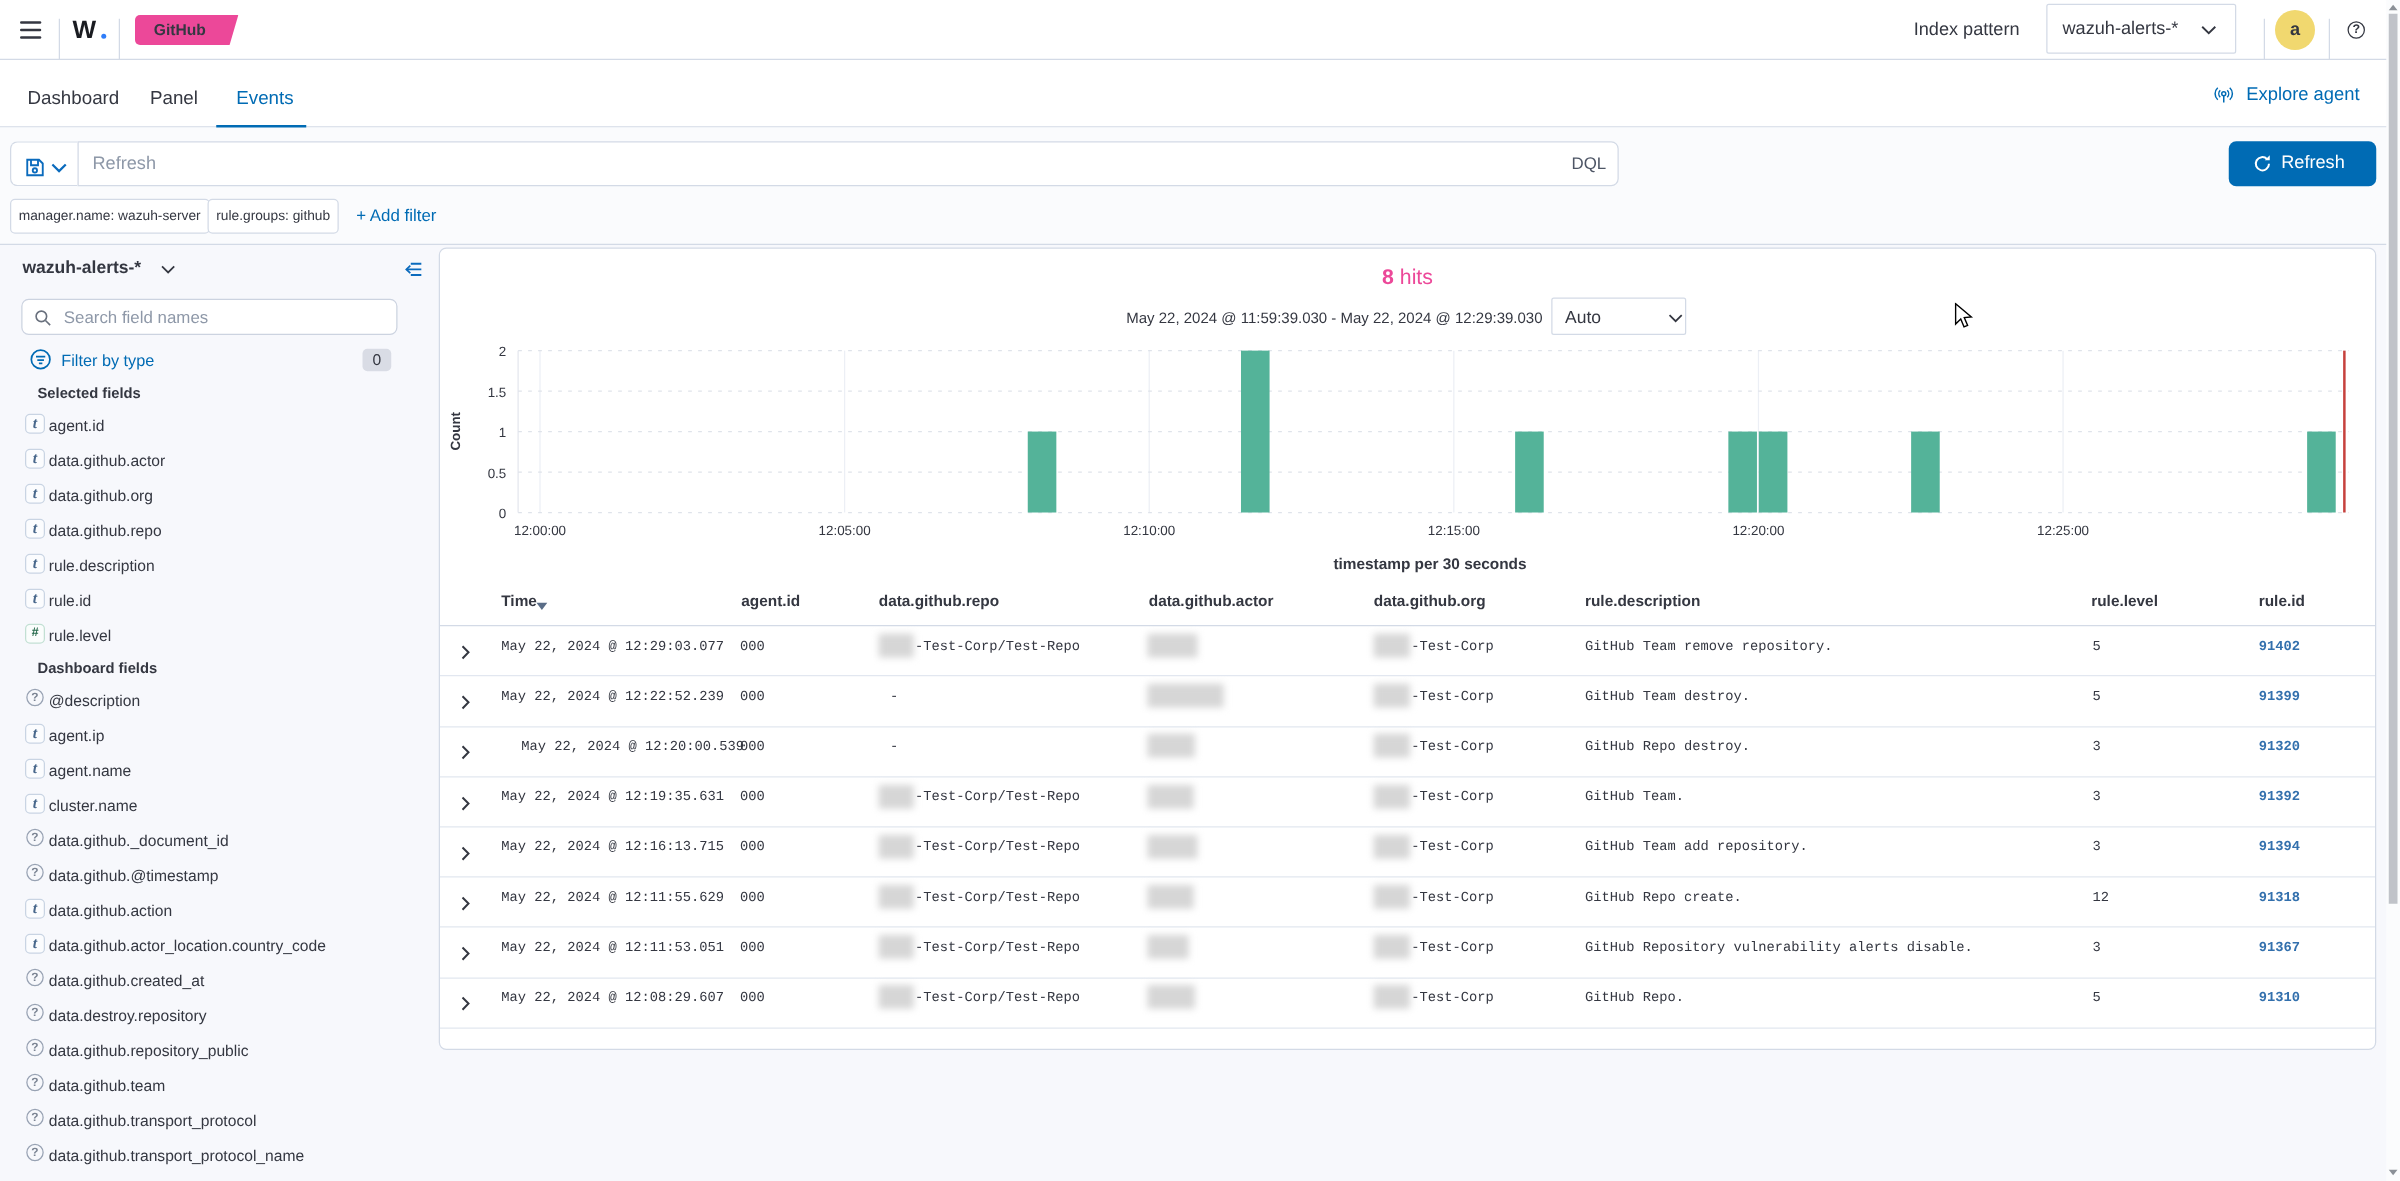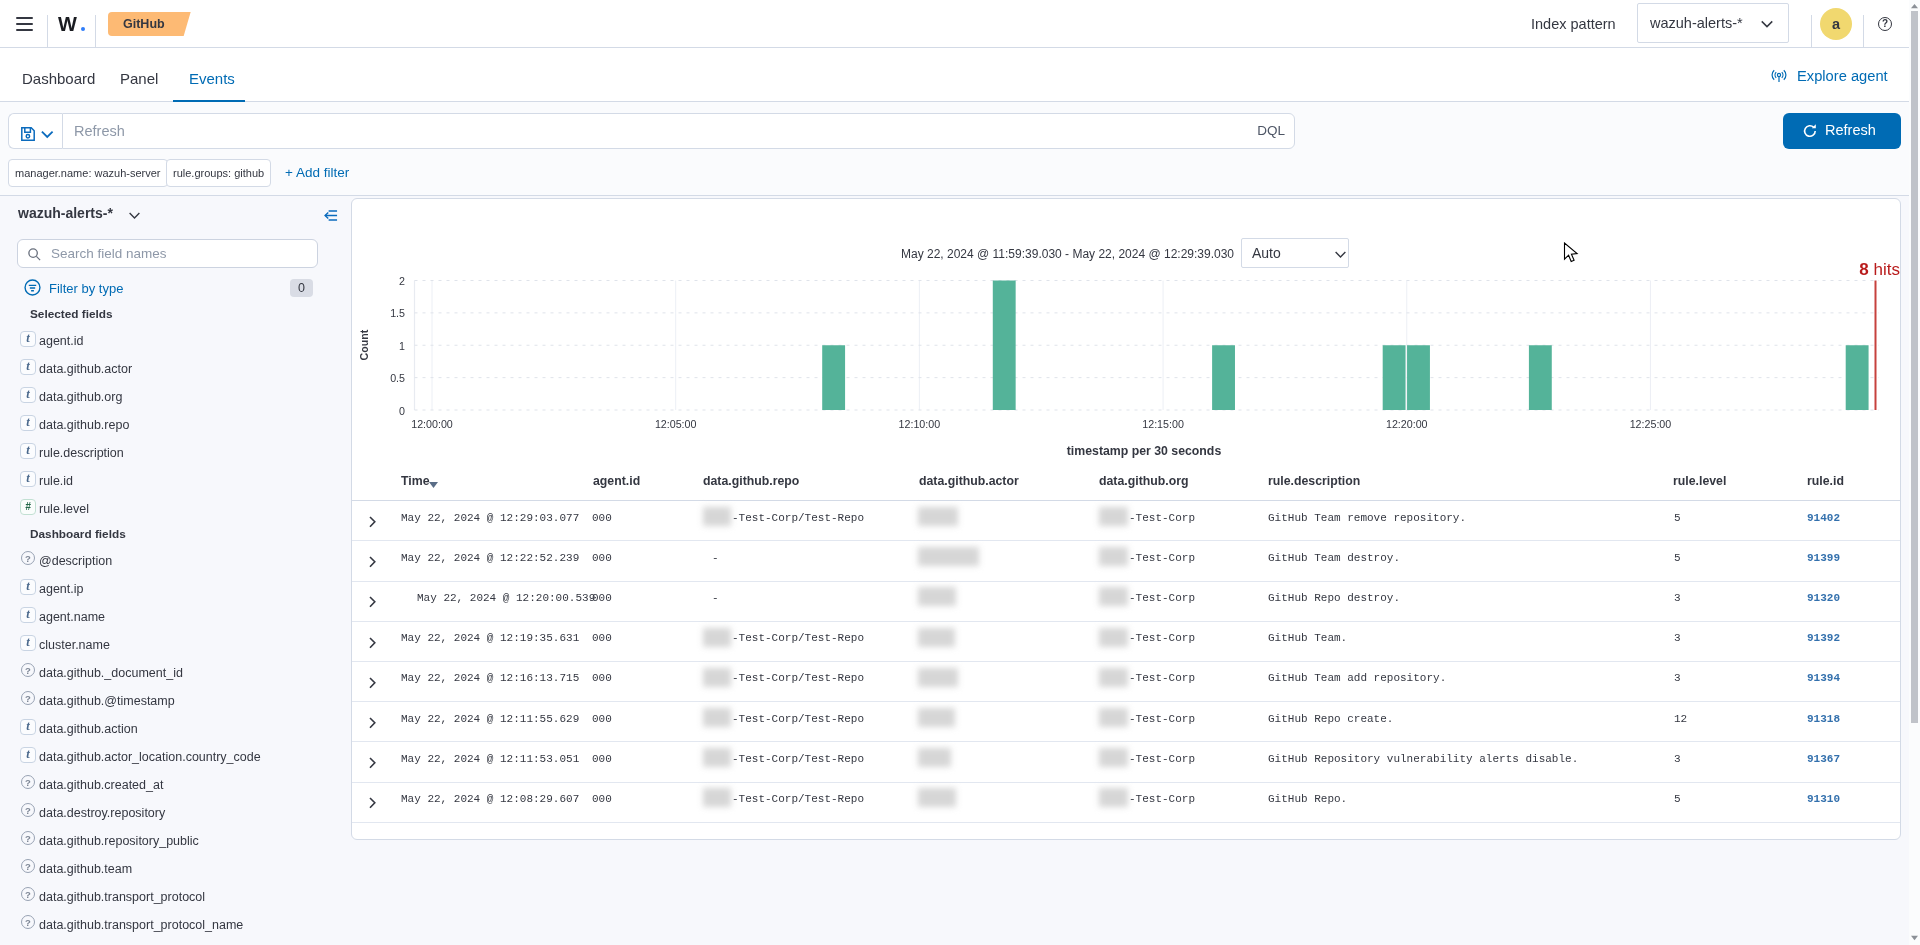--- a/index.html
+++ b/index.html
@@ -6,21 +6,21 @@
 html,body { width:1920px; height:945px; overflow:hidden; }
 body { font-family:"Liberation Sans", sans-serif; color:#343741; background:#fff; position:relative; }
 .abs { position:absolute; }
 
 
 #hdr { position:absolute; left:0; top:0; width:1920px; height:48px; background:#fff; border-bottom:1px solid #d3dae6; }
 .vsep { position:absolute; top:15px; height:33px; width:1px; background:#d3dae6; }
 #burger div { height:2.4px; background:#343741; border-radius:1px; margin-bottom:3.4px; }
 #wlogo { position:absolute; left:58px; top:13px; font-weight:700; font-size:20px; color:#1a1c21; letter-spacing:-0.5px; }
 #wdot { position:absolute; left:80.5px; top:27px; width:4.2px; height:4.2px; border-radius:50%; background:#2f7df9; }
-#crumb { position:absolute; left:108px; top:12px; height:24px; background:#fdba74; color:#343741; font-size:12.5px; font-weight:600; line-height:24px; padding:0 26px 0 15px; border-radius:4px 0 0 4px; clip-path:polygon(0 0, 100% 0, calc(100% - 7px) 100%, 0 100%); }
+#crumb { position:absolute; left:108px; top:12px; height:24px; background:#ec4899; color:#343741; font-size:12.5px; font-weight:600; line-height:24px; padding:0 26px 0 15px; border-radius:4px 0 0 4px; clip-path:polygon(0 0, 100% 0, calc(100% - 7px) 100%, 0 100%); }
 #idxlbl { position:absolute; left:1531px; top:16px; font-size:14.5px; color:#343741; }
 #idxsel { position:absolute; left:1637px; top:3px; width:152px; height:40px; background:#fff; border:1px solid #d3dae6; border-radius:2px; font-size:14.5px; color:#343741; line-height:38px; padding-left:12px; }
 #avatar { position:absolute; left:1820px; top:8px; width:32px; height:32px; border-radius:50%; background:#f1d86f; color:#343741; font-weight:700; font-size:14.5px; text-align:center; line-height:32px; }
 #help { position:absolute; left:1878px; top:17px; width:14px; height:14px; border:1.4px solid #343741; border-radius:50%; color:#343741; font-size:10px; font-weight:700; text-align:center; line-height:12px; }
 
 
 #tabs { position:absolute; left:0; top:48px; width:1920px; height:54px; background:#fff; border-bottom:1px solid #d3dae6; }
 .tab { position:absolute; top:0; height:54px; line-height:61px; font-size:15px; color:#343741; text-align:center; }
 #tab-events { color:#006bb4; }
 #tabline { position:absolute; left:173px; top:52px; width:72px; height:3px; background:#006bb4; }
@@ -55,21 +55,21 @@
 #fbt .badge { position:absolute; left:266px; top:-1px; width:23px; height:18px; background:#d9dce5; border-radius:4px; font-size:12.5px; color:#343741; text-align:center; line-height:18px; }
 .sechead { position:absolute; left:16px; font-size:11.8px; font-weight:700; color:#343741;margin-left:14px; }
 .frow { position:absolute; left:20px; height:28px; width:320px; }
 .frow .nm { position:absolute; left:19px; top:6px; font-size:12.5px; color:#343741; }
 .tbadge { position:absolute; left:0; top:3px; width:16px; height:16px; border:1px solid #c9d4e3; background:#fbfcfe; border-radius:4px; color:#49688c; font-size:12.5px; font-weight:700; text-align:center; line-height:13.5px; font-family:"Liberation Serif",serif; font-style:italic; }
 .nbadge { position:absolute; left:0; top:3px; width:16px; height:16px; border:1px solid #c2e0d3; background:#fafdfc; border-radius:4px; color:#23684a; font-size:10px; font-weight:700; text-align:center; line-height:14px; font-style:italic; }
 .qcirc { position:absolute; left:1px; top:3px; width:14px; height:14px; border:1px solid #98a2b3; border-radius:50%; color:#7b8493; font-size:9.5px; font-weight:700; text-align:center; line-height:13px; }
 
 
 #panel { position:absolute; left:351px; top:2px; width:1550px; height:642px; background:#fff; border:1px solid #d3dae6; border-radius:6px; }
-#hits { position:absolute; left:0; top:13px; width:100%; text-align:right; font-size:17px; color:#b91c1c;margin-top:48px; }
+#hits { position:absolute; left:0; top:13px; width:100%; text-align:center; font-size:17px; color:#ec4899; }
 #hits b { font-weight:700; }
 #drange { position:absolute; left:549px; top:48px; font-size:12px; color:#343741; }
 #autosel { position:absolute; left:889px; top:39px; width:108px; height:30px; background:#fff; border:1px solid #d3dae6; border-radius:2px; font-size:14px; color:#343741; line-height:28px; padding-left:10px; }
 #ts30 { position:absolute; left:0; top:245px; width:1584px; text-align:center; font-size:12.3px; font-weight:700; color:#343741; }
 
 
 #thead { position:absolute; left:0; top:266px; width:1548px; height:36px; border-bottom:1px solid #d3dae6; }
 .th { position:absolute; top:9px; font-size:12.3px; font-weight:700; color:#343741; }
 .trow { position:absolute; left:0; width:1548px; height:40.4px; border-bottom:1px solid #e2e7f0; font-family:"Liberation Mono",monospace; font-size:11px; color:#343741; }
 .trow .c { position:absolute; top:10.5px; white-space:pre; }

